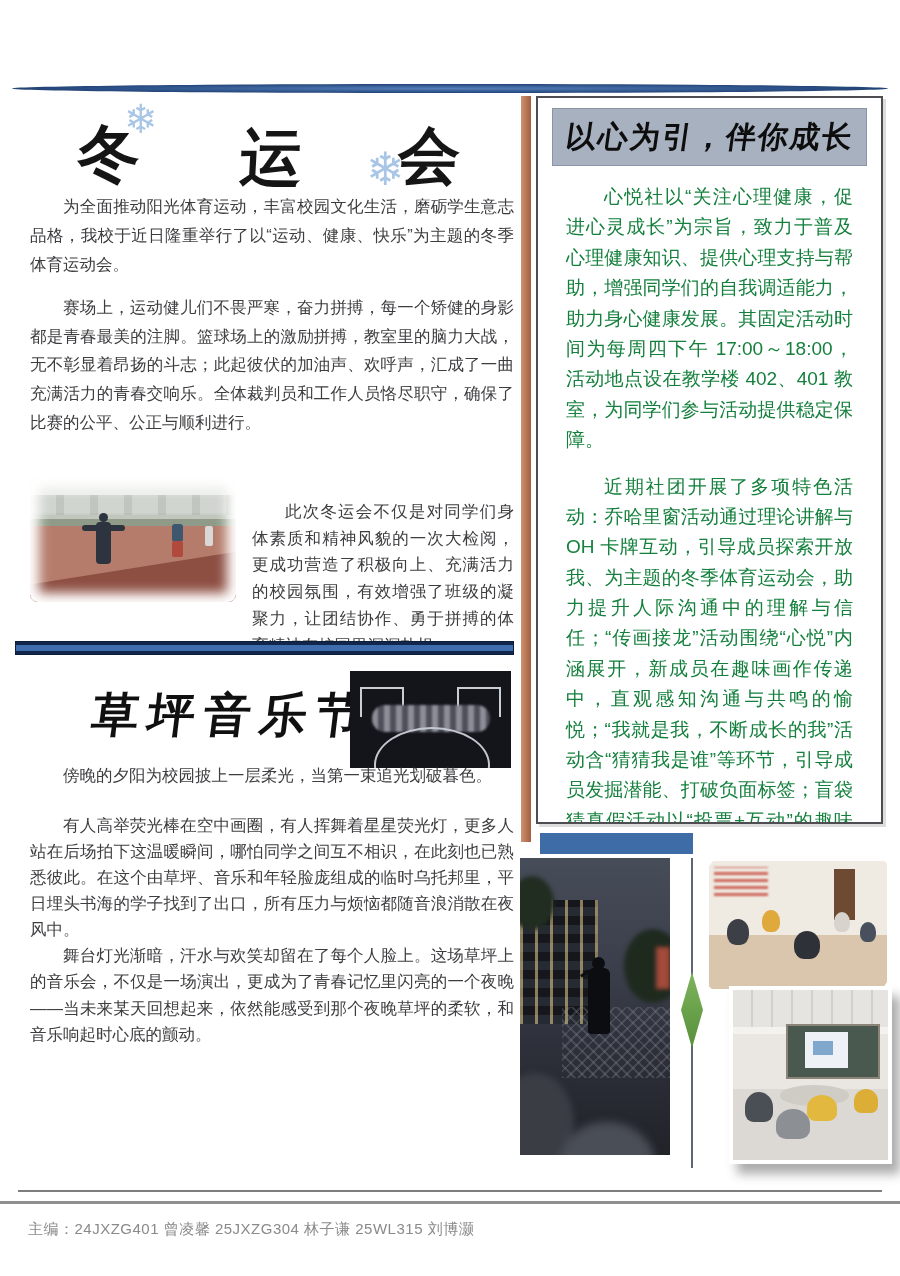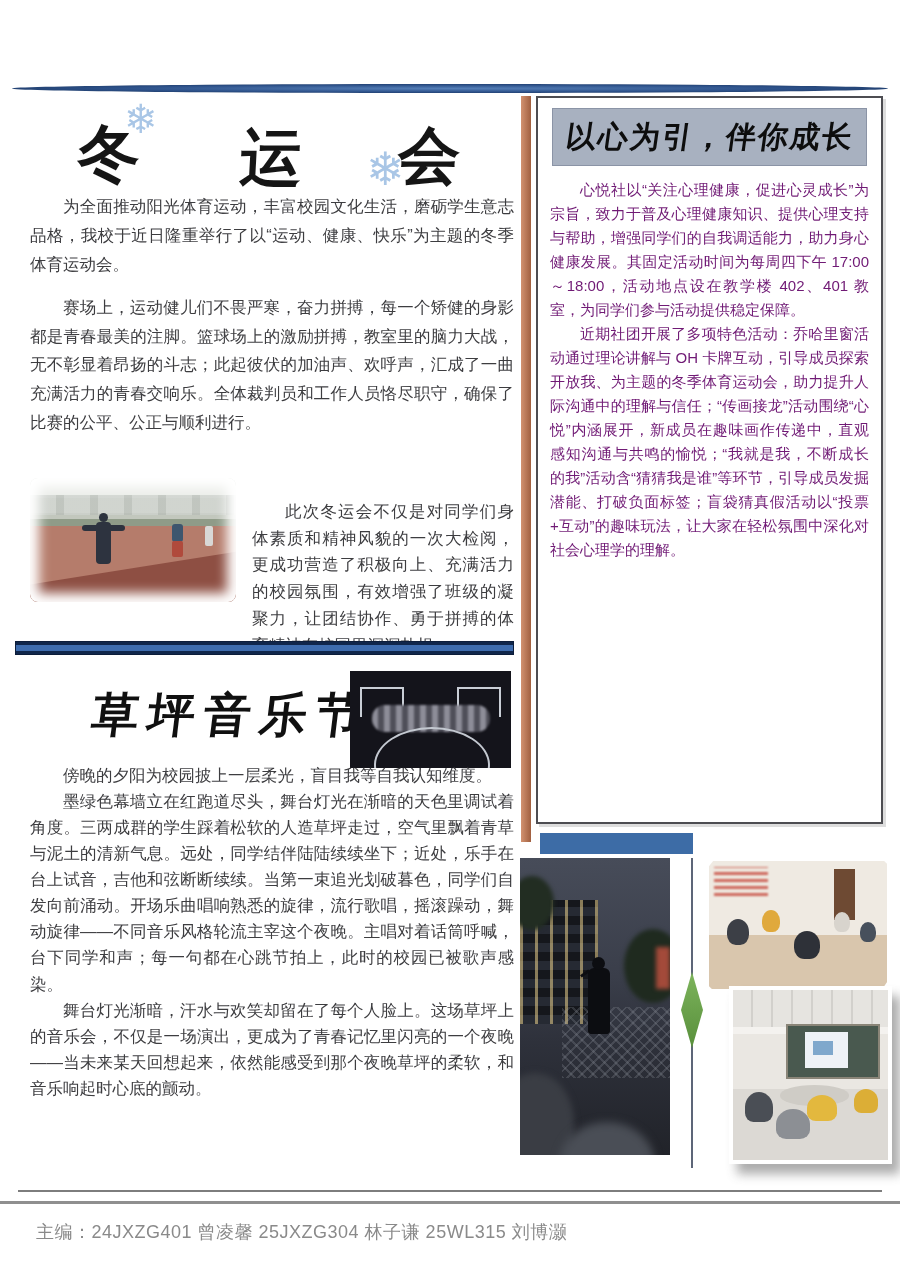--- a/index.html
+++ b/index.html
@@ -63,21 +63,21 @@
   
   #right-accent-bar{left:521px;top:96px;width:10px;height:746px;
     background:linear-gradient(90deg,#d29270,#a05f3f);}
   #psych-box{left:536px;top:96px;width:347px;height:728px;background:#fff;
     border:2px solid #4d4d52;box-shadow:3px 3px 0 rgba(120,120,120,.25);
     padding:8px 12px;box-sizing:border-box;overflow:hidden;}
   #psych-banner{height:56px;margin:2px 2px 12px 2px;background:#a8b1c0;border:1px solid #8b94a6;
     display:flex;align-items:center;justify-content:center;}
   #psych-banner span{font-family:"DejaVu Serif",serif;font-weight:900;font-size:30px;color:#0d0d0d;
     transform:skewX(-8deg);letter-spacing:2px;}
-  #psych-box p{margin:0;text-align:justify;text-indent:2em;font-size:15px;line-height:1.6;color:#701a75;}
+  #psych-box p{margin:16px;text-align:justify;text-indent:2em;font-size:19px;line-height:1.6;color:#15803d;}
   #psych-box p.noindent{text-indent:0;margin-top:24px;}
 
   #under-box-bar{left:540px;top:833px;width:153px;height:21px;background:#3d6ca6;}
 
   
   #singer-photo{left:520px;top:858px;width:150px;height:297px;overflow:hidden;
     background:linear-gradient(180deg,#474c59 0,#3a3e4a 40%,#2e313b 62%,#212329 100%);}
   #singer-photo .building{position:absolute;left:0;top:14%;width:52%;height:42%;
     background:repeating-linear-gradient(90deg,rgba(255,226,150,.5) 0 3px,transparent 3px 15px),
       repeating-linear-gradient(0deg,transparent 0 9px,rgba(0,0,0,.45) 9px 18px),#262a33;}
@@ -122,21 +122,21 @@
   #classroom-photo .screen{position:absolute;left:18%;top:12%;width:48%;height:70%;background:#eef2f6;}
   #classroom-photo .screen::after{content:"";position:absolute;left:20%;top:25%;width:45%;height:40%;background:#7fa8cc;}
   #classroom-photo .sy1{position:absolute;left:48%;top:62%;width:30px;height:26px;background:#e3b83e;border-radius:50% 50% 30% 30%;}
   #classroom-photo .sy2{position:absolute;left:78%;top:58%;width:24px;height:24px;background:#dcae36;border-radius:50% 50% 30% 30%;}
   #classroom-photo .sd1{position:absolute;left:8%;top:60%;width:28px;height:30px;background:#4a4e55;border-radius:50% 50% 30% 30%;}
   #classroom-photo .sd2{position:absolute;left:28%;top:70%;width:34px;height:30px;background:#8c8f94;border-radius:50% 50% 30% 30%;}
   #classroom-photo .table{position:absolute;left:30%;top:56%;width:45%;height:12%;background:#cfccc6;border-radius:50%;}
 
   #bottom-rule-1{left:18px;top:1190px;width:864px;height:2px;background:#7d7d7d;}
   #bottom-rule-2{left:0;top:1201px;width:900px;height:3px;background:#8f8f8f;}
-  #footer-line{left:36px;top:1220px;font-size:18px;color:#8a8a8a;letter-spacing:.5px;}
+  #footer-line{left:28px;top:1220px;font-size:15px;color:#8a8a8a;letter-spacing:.5px;}
 </style>
 </head>
 <body>
 
 <div class="abs" id="top-rule"></div>
 
 <span class="abs win-char" style="left:78px;top:112px;">冬</span>
 <span class="abs win-char" style="left:240px;top:116px;">运</span>
 <span class="abs win-char" style="left:398px;top:114px;">会</span>
 <span class="abs snow" style="left:124px;top:96px;font-size:40px;">❄</span>
@@ -165,22 +165,22 @@
 <div class="abs" id="music-title">草坪音乐节</div>
 
 <div class="abs" id="group-photo">
   <div class="goal gl"></div>
   <div class="goal gr"></div>
   <div class="crowd"></div>
   <div class="circle"></div>
 </div>
 
 <div class="abs coltext" id="music-text">
-  <p>傍晚的夕阳为校园披上一层柔光，盲目我等自我认知维度。</p>
-  <p>墨绿色幕墙立在红跑道尽头，舞台灯光在渐暗的天色里调试着角度。三两成群的学生踩着松软的人造草坪走过，空气里飘着青草与泥土的清新气息。远处，同学结伴陆陆续续坐下；近处，乐手在台上试音，吉他和弦断断续续。当第一束追光划破暮色，同学们自发向前涌动。开场乐曲唱响熟悉的旋律，流行歌唱，摇滚躁动，舞动旋律——不同音乐风格轮流主宰这个夜晚。主唱对着话筒呼喊，台下同学和声；每一句都在心跳节拍上，此时的校园已被歌声感染。</p>
+  <p>傍晚的夕阳为校园披上一层柔光，当第一束追光划破暮色。</p>
+  <p class="gap">有人高举荧光棒在空中画圈，有人挥舞着星星荧光灯，更多人站在后场拍下这温暖瞬间，哪怕同学之间互不相识，在此刻也已熟悉彼此。在这个由草坪、音乐和年轻脸庞组成的临时乌托邦里，平日埋头书海的学子找到了出口，所有压力与烦恼都随音浪消散在夜风中。</p>
   <p>舞台灯光渐暗，汗水与欢笑却留在了每个人脸上。这场草坪上的音乐会，不仅是一场演出，更成为了青春记忆里闪亮的一个夜晚——当未来某天回想起来，依然能感受到那个夜晚草坪的柔软，和音乐响起时心底的颤动。</p>
 </div>
 
 <div class="abs" id="right-accent-bar"></div>
 <div class="abs" id="psych-box">
   <div id="psych-banner">
     <span>以心为引，伴你成长</span>
   </div>
   <p>心悦社以“关注心理健康，促进心灵成长”为宗旨，致力于普及心理健康知识、提供心理支持与帮助，增强同学们的自我调适能力，助力身心健康发展。其固定活动时间为每周四下午 17:00～18:00，活动地点设在教学楼 402、401 教室，为同学们参与活动提供稳定保障。</p>
   <p>近期社团开展了多项特色活动：乔哈里窗活动通过理论讲解与 OH 卡牌互动，引导成员探索开放我、为主题的冬季体育运动会，助力提升人际沟通中的理解与信任；“传画接龙”活动围绕“心悦”内涵展开，新成员在趣味画作传递中，直观感知沟通与共鸣的愉悦；“我就是我，不断成长的我”活动含“猜猜我是谁”等环节，引导成员发掘潜能、打破负面标签；盲袋猜真假活动以“投票+互动”的趣味玩法，让大家在轻松氛围中深化对社会心理学的理解。</p>

